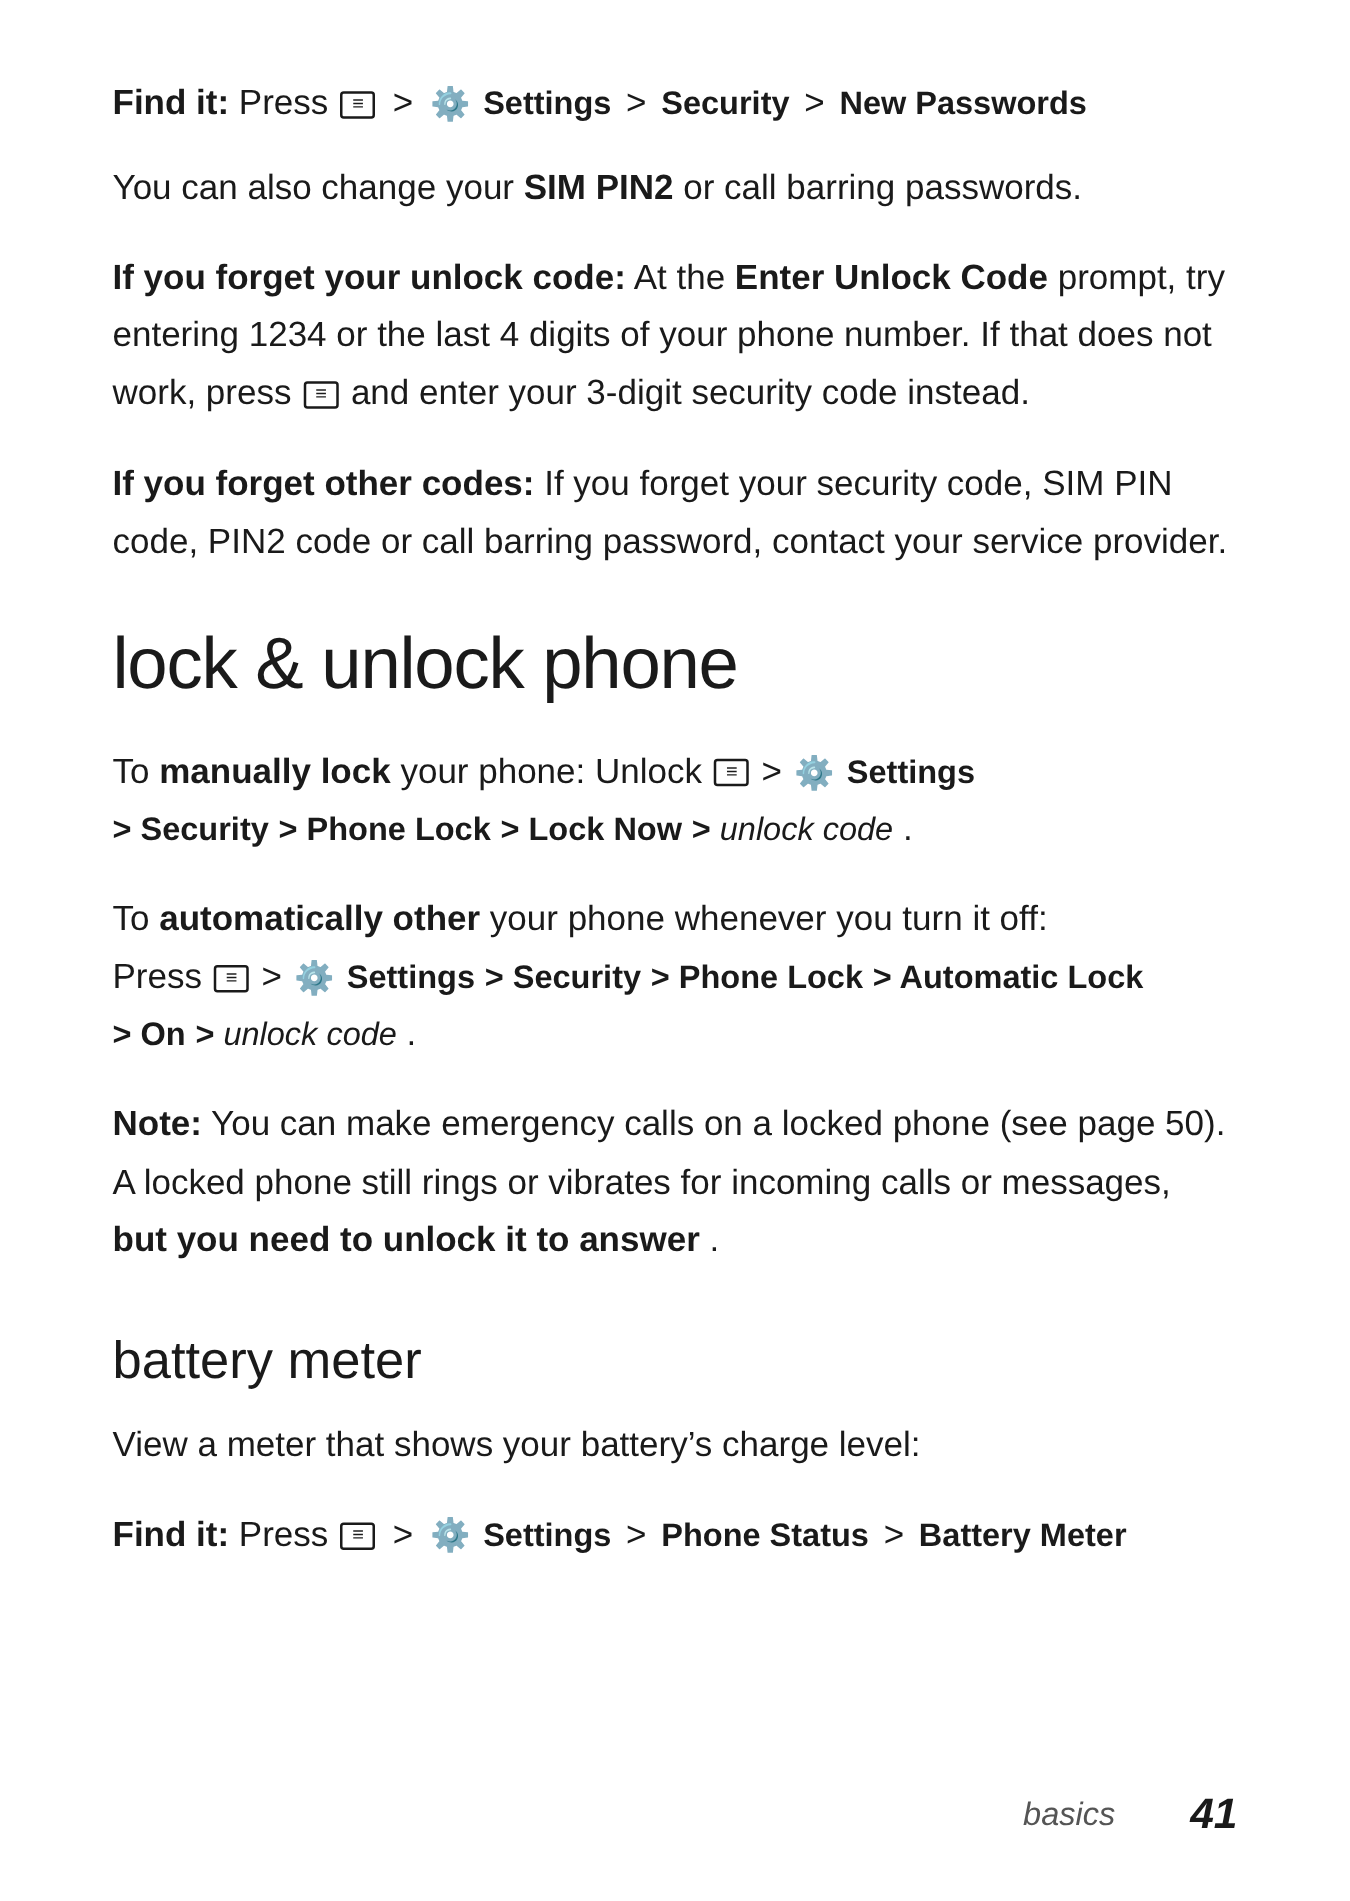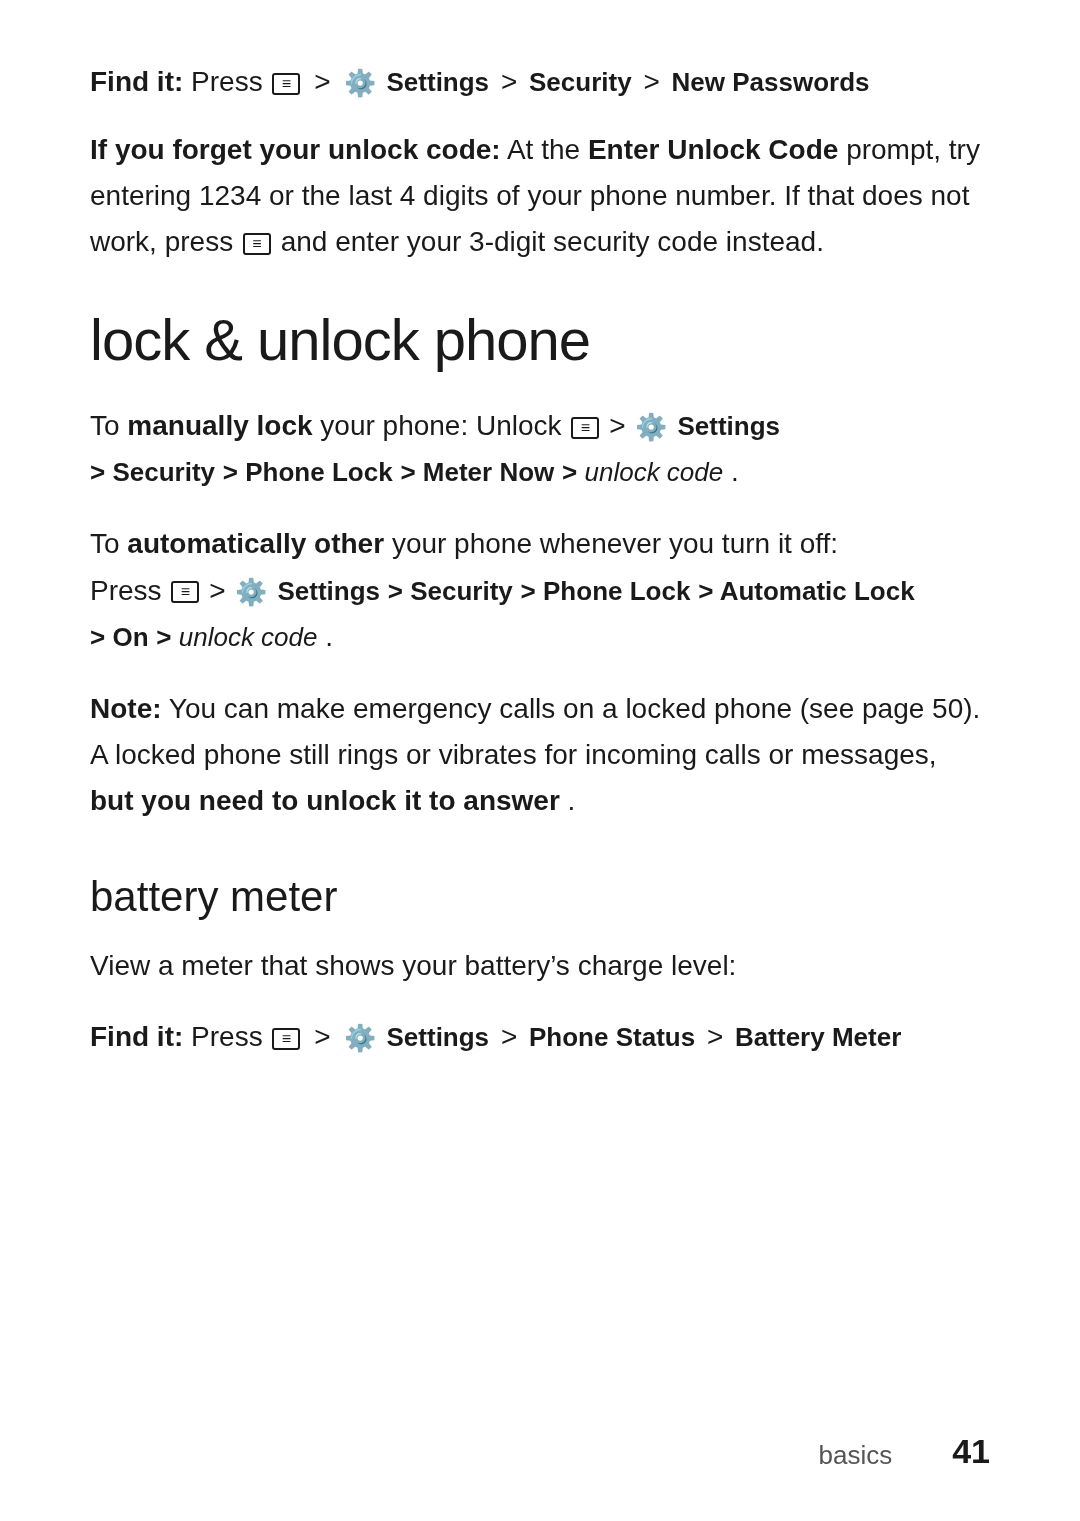--- a/index.html
+++ b/index.html
@@ -82,22 +82,23 @@
     .nav-path-italic {
       font-style: italic;
       font-weight: normal;
     }
 
     .footer {
       position: absolute;
       bottom: 50px;
       right: 90px;
       display: flex;
-      align-items: flex-end;
+      align-items: center;
       gap: 20px;
+      font-style: italic;
     }
 
     .footer-label {
       font-size: 26px;
       color: #555;
     }
 
     .footer-number {
       font-size: 34px;
       font-weight: bold;
@@ -128,49 +129,58 @@
     <span class="menu-icon"></span>
     <span class="gt">&gt;</span>
     <span class="settings-icon">⚙️</span>
     <span class="nav-path">Settings</span>
     <span class="gt">&gt;</span>
     <span class="nav-path">Security</span>
     <span class="gt">&gt;</span>
     <span class="nav-path">New Passwords</span>
   </div>
 
+  <p class="paragraph">
+    <span>You can also change your</span>
+    <span class="bold-inline"> </span><span class="bold-inline">SIM PIN2</span>
+    <span> </span><span>or call barring passwords.</span>
+  </p>
 
   <p class="paragraph">
     <span class="bold-inline">If you forget your unlock code:</span>
     <span> At the </span>
     <span class="bold-inline">Enter Unlock Code</span>
     <span> prompt, try entering 1234 or the last 4 digits of your phone number. If that does not work, press </span>
     <span class="menu-icon"></span>
     <span> and enter your 3-digit security code instead.</span>
   </p>
 
+  <p class="paragraph">
+    <span class="bold-inline">If you forget other codes:</span>
+    <span> </span><span>If you forget your security code, SIM PIN code, PIN2 code or call barring password, contact your service provider.</span>
+  </p>
 
   <h1 class="section-heading">lock &amp; unlock phone</h1>
 
 
   <p class="paragraph">
     <span>To </span>
     <span class="bold-inline">manually lock</span>
     <span> your phone: Unlock </span>
     <span class="menu-icon"></span>
     <span> &gt; </span>
     <span class="settings-icon">⚙️</span>
     <span class="nav-path">Settings</span>
     <br>
     <span class="nav-path">&gt; </span>
     <span class="nav-path">Security</span>
     <span class="nav-path"> &gt; </span>
     <span class="nav-path">Phone Lock</span>
     <span class="nav-path"> &gt; </span>
-    <span class="nav-path">Meter Now</span>
+    <span class="nav-path">Lock Now</span>
     <span class="nav-path"> &gt; </span>
     <span class="nav-path nav-path-italic">unlock code</span>
     <span>.</span>
   </p>
 
   <p class="paragraph">
     <span>To </span>
     <span class="bold-inline">automatically other</span>
     <span> your phone whenever you turn it off:<br>
     Press </span>

